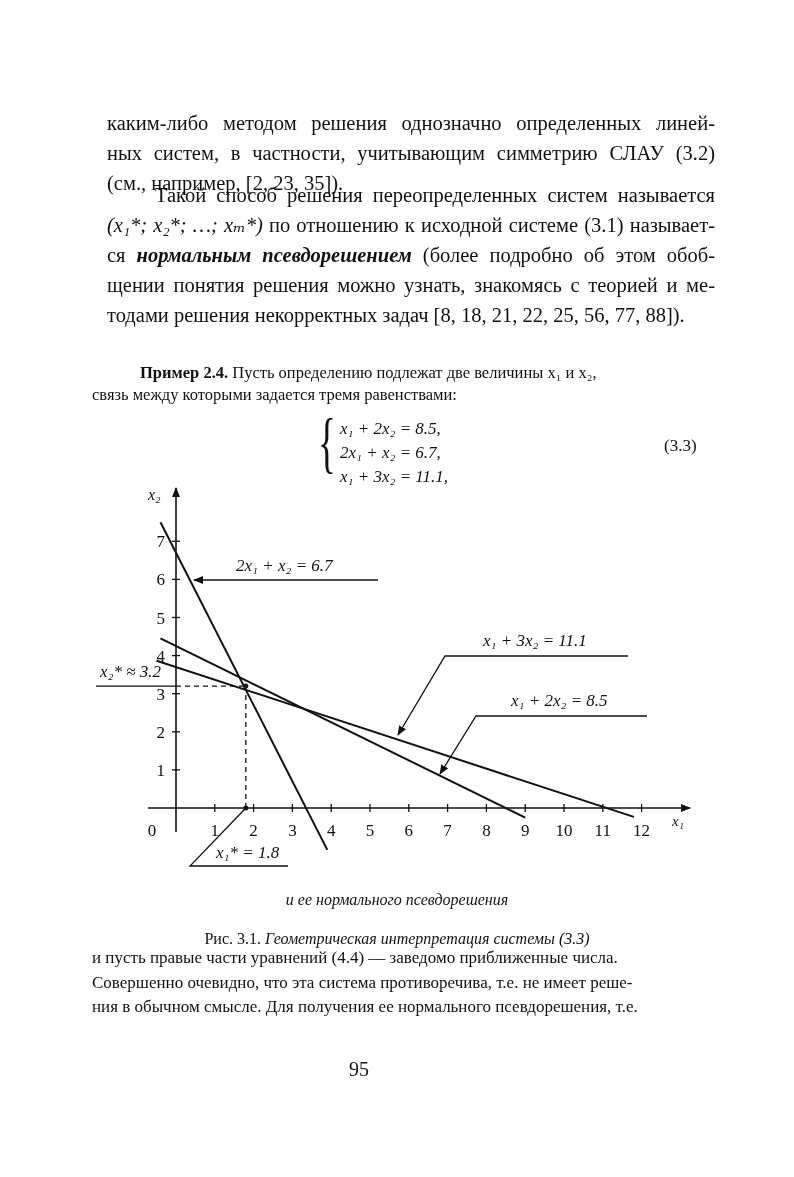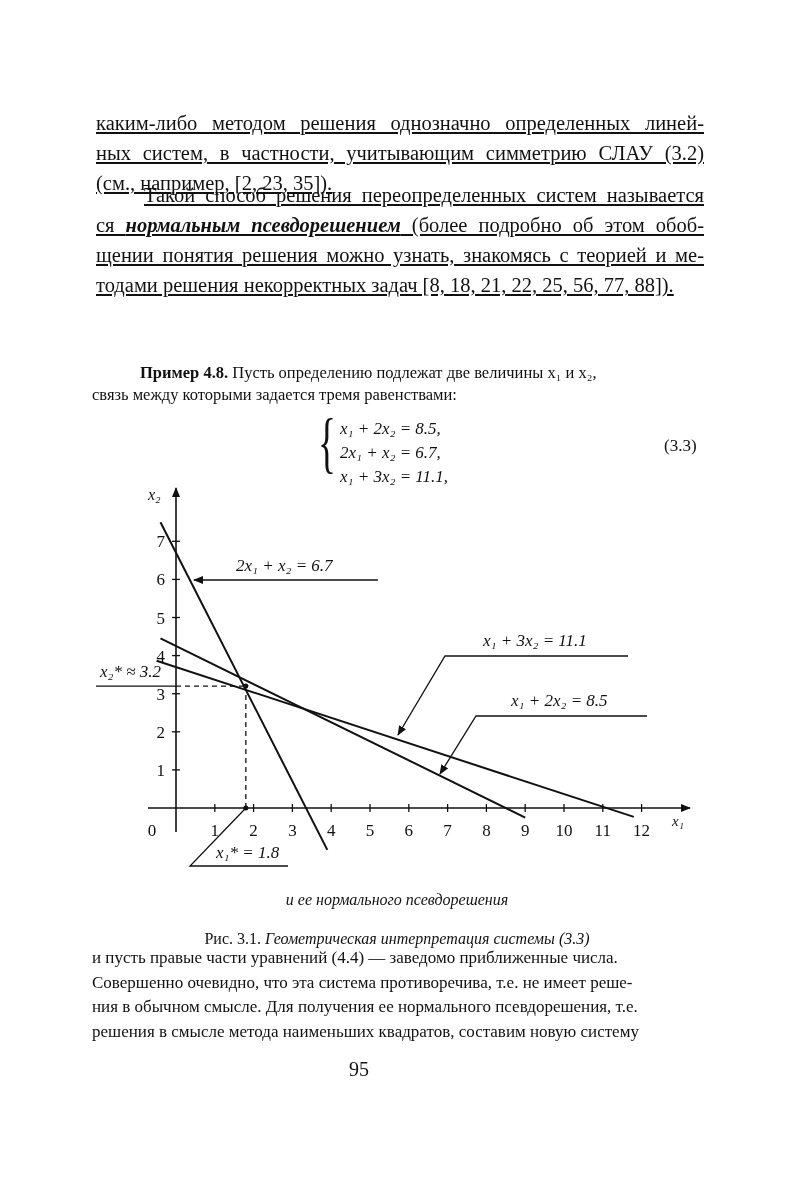--- a/index.html
+++ b/index.html
@@ -1,18 +1,18 @@
 <!DOCTYPE html>
 <html><head>
 <meta charset="utf-8">
 <style>
   html, body { margin: 0; padding: 0; background: #ffffff; }
   body { width: 794px; height: 1177px; position: relative; overflow: hidden;
          font-family: "Liberation Serif", "DejaVu Serif", serif; color: #111; }
-  .para { position: absolute; left: 96px; width: 608px; font-size: 20.5px; line-height: 30px; text-align: justify; text-decoration: underline; }
+  .para { position: absolute; left: 107px; width: 608px; font-size: 20.5px; line-height: 30px; text-align: justify; }
   .para .line { display: block; white-space: nowrap; text-align-last: justify; }
   .para .line.last { text-align-last: left; }
   .indent { padding-left: 48px; }
   .bi { font-weight: bold; font-style: italic; }
   .small { position: absolute; left: 92px; width: 608px; font-size: 16.5px; line-height: 22px; }
   .small .line { display: block; white-space: nowrap; }
   .eq { position: absolute; font-size: 17px; line-height: 24px; font-family: "Liberation Serif", serif; }
   .caption { position: absolute; left: 0; width: 794px; text-align: center; font-size: 16px; line-height: 21px; font-style: italic; }
   .pagenum { position: absolute; left: 0; width: 718px; text-align: center; top: 1058px; font-size: 20px; }
   svg text { font-family: "Liberation Serif", serif; fill: #111; }
@@ -22,27 +22,28 @@
 <body>
 
 <div class="para" style="top:108px;">
   <span class="line">каким-либо методом решения однозначно определенных линей-</span>
   <span class="line">ных систем, в частности, учитывающим симметрию СЛАУ (3.2)</span>
   <span class="line last">(см., например, [2, 23, 35]).</span>
 </div>
 
 <div class="para" style="top:180px;">
   <span class="line indent">Такой способ решения переопределенных систем называется</span>
+  <span class="line"><span style="font-style:italic">(x₁*; x₂*; …; xₘ*)</span><span> по отношению к исходной системе (3.1) называет-</span></span>
   <span class="line"><span>ся </span><span class="bi">нормальным псевдорешением</span><span> (более подробно об этом обоб-</span></span>
   <span class="line">щении понятия решения можно узнать, знакомясь с теорией и ме-</span>
   <span class="line last">тодами решения некорректных задач [8, 18, 21, 22, 25, 56, 77, 88]).</span>
 </div>
 
 <div class="small" style="top:362px;">
-  <span class="line" style="padding-left:48px;"><b>Пример 4.8.</b><span> Пусть определению подлежат две величины x₁ и x₂,</span></span>
+  <span class="line" style="padding-left:48px;"><b>Пример 2.4.</b><span> Пусть определению подлежат две величины x₁ и x₂,</span></span>
   <span class="line">связь между которыми задается тремя равенствами:</span>
 </div>
 
 <div class="brace" style="left:318px; top:408px;">{</div>
 <div class="eq" style="left:340px; top:410px; font-style:italic;margin-top:7px;">
   <div>x₁ + 2x₂ = 8.5,</div>
   <div>2x₁ + x₂ = 6.7,</div>
   <div>x₁ + 3x₂ = 11.1,</div>
 </div>
 <div class="eq" style="left:664px; top:434px;">(3.3)</div>
@@ -123,16 +124,15 @@
 
 <div class="caption" style="top:928px;">
   <span style="font-style:normal">Рис. 3.1.</span><span> Геометрическая интерпретация системы (3.3)</span>
 </div>
 <div class="caption" style="top:889px;">и ее нормального псевдорешения</div>
 
 <div class="small" style="top:946px; line-height:24.5px; font-size:17px;">
   <span class="line">и пусть правые части уравнений (4.4) — заведомо приближенные числа.</span>
   <span class="line">Совершенно очевидно, что эта система противоречива, т.е. не имеет реше-</span>
   <span class="line">ния в обычном смысле. Для получения ее нормального псевдорешения, т.е.</span>
-  <span class="line">решения в смысле метода наименьших квадратов, составим новую систему</span>
 </div>
 
 <div class="pagenum">95</div>
 
 </body></html>

